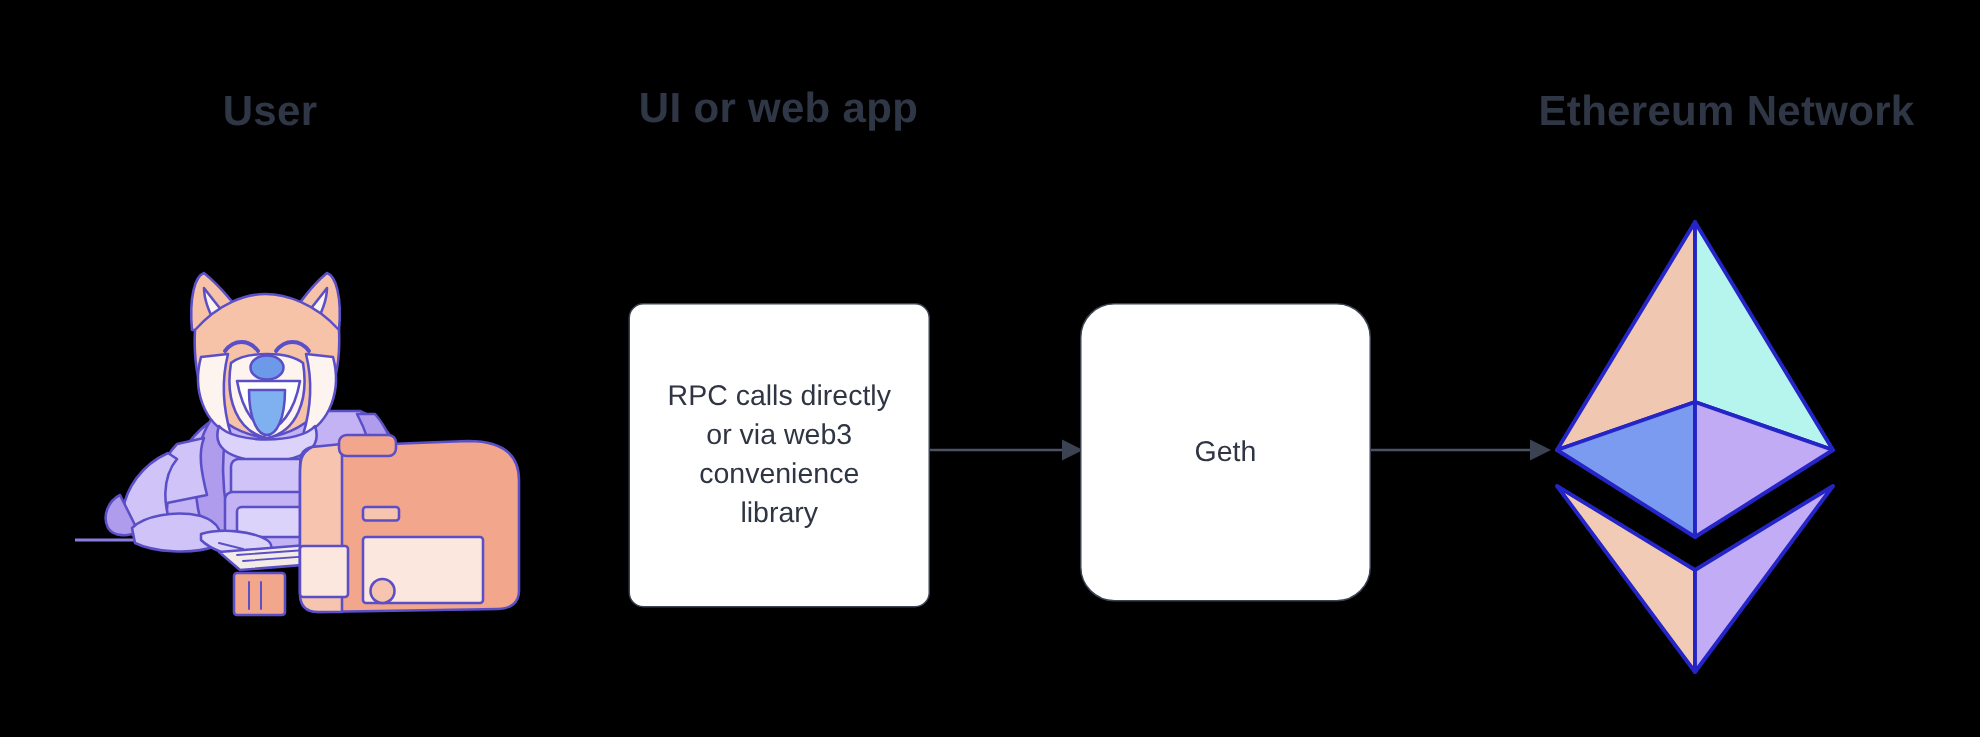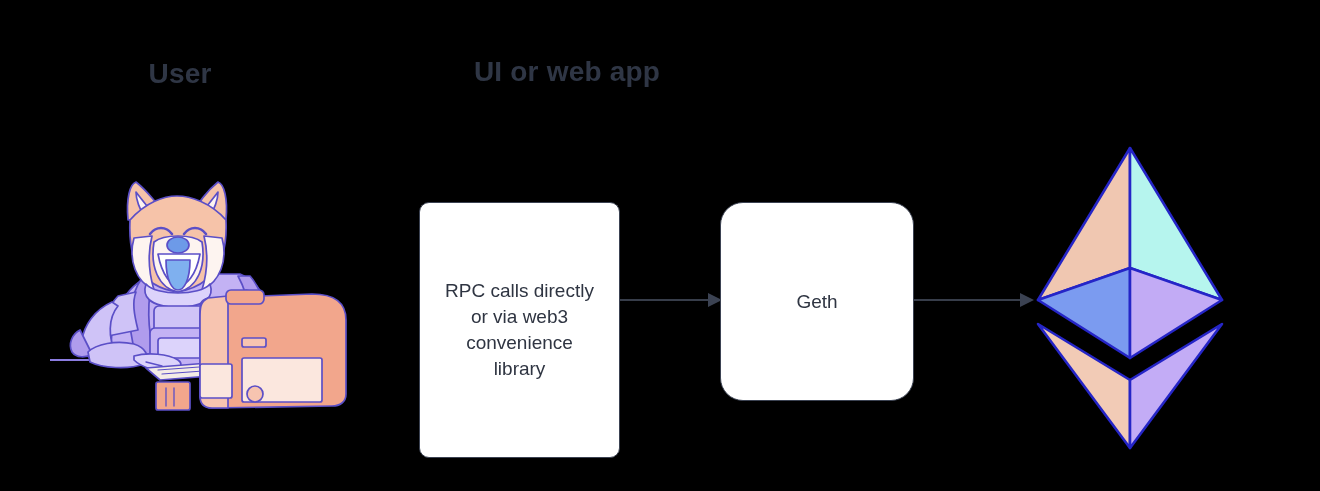--- a/index.html
+++ b/index.html
@@ -28,21 +28,21 @@
     font-family: "Liberation Sans", sans-serif;
     font-weight: bold;
     font-size: 28px;
     letter-spacing: 0.2px;
     color: #2f3645;
     text-align: center;
     white-space: nowrap;
     transform: translateX(-50%);
   }
   #title-user        { left: 180px;  top: 58px; }
-  #title-ui          { left: 519px;  top: 56px; margin-left: 48px; }
+  #title-ui          { left: 519px;  top: 56px; }
   #title-node        { left: 818px;  top: 58px; }
   #title-network     { left: 1151px; top: 58px; }
 
   
   .box {
     position: absolute;
     background: #ffffff;
     border: 1px solid #3b4252;
     border-radius: 10px;
     box-sizing: border-box;
@@ -52,21 +52,21 @@
     text-align: center;
   }
   .box-label {
     font-family: "Liberation Sans", sans-serif;
     font-size: 19px;
     line-height: 26px;
     color: #2f3542;
     padding: 0 14px;
     white-space: pre-line;
   }
-  #box-rpc  { left: 419px; top: 202px; width: 201px; height: 256px; }
+  #box-rpc  { left: 419px; top: 202px; width: 201px; height: 203px; }
   #box-geth { left: 720px; top: 202px; width: 194px; height: 199px; border-radius: 23px; }
 
   
   .arrow-svg {
     position: absolute;
     overflow: visible;
   }
   #arrow-1 { left: 620px; top: 288px; width: 102px; height: 24px; }
   #arrow-2 { left: 914px; top: 288px; width: 120px; height: 24px; }
 
@@ -90,20 +90,21 @@
 </head>
 <body>
 
 <div class="stage">
 
   <div class="col-title" id="title-user">User</div>
 
   <div class="col-title" id="title-ui">UI or web app</div>
 
 
+  <div class="col-title" id="title-network">Ethereum Network</div>
 
   <svg id="user-illustration" viewBox="0 0 320 245">
 
     <line x1="0" y1="192" x2="120" y2="192" stroke="#8b7ce0" stroke-width="2"></line>
 
     <g stroke="#5b4fc7" stroke-width="1.7" stroke-linejoin="round" stroke-linecap="round">
 
       <path d="M62 186 C58 152 72 118 104 106 L190 106 C214 116 226 146 224 186 Z" fill="#c3b2f4"></path>
       <path d="M104 108 C96 132 98 162 104 186 L86 186 C76 158 80 126 92 110 Z" fill="#b09ced"></path>
       <path d="M188 108 C200 130 204 160 200 186 L216 186 C222 156 214 124 200 108 Z" fill="#b09ced"></path>

